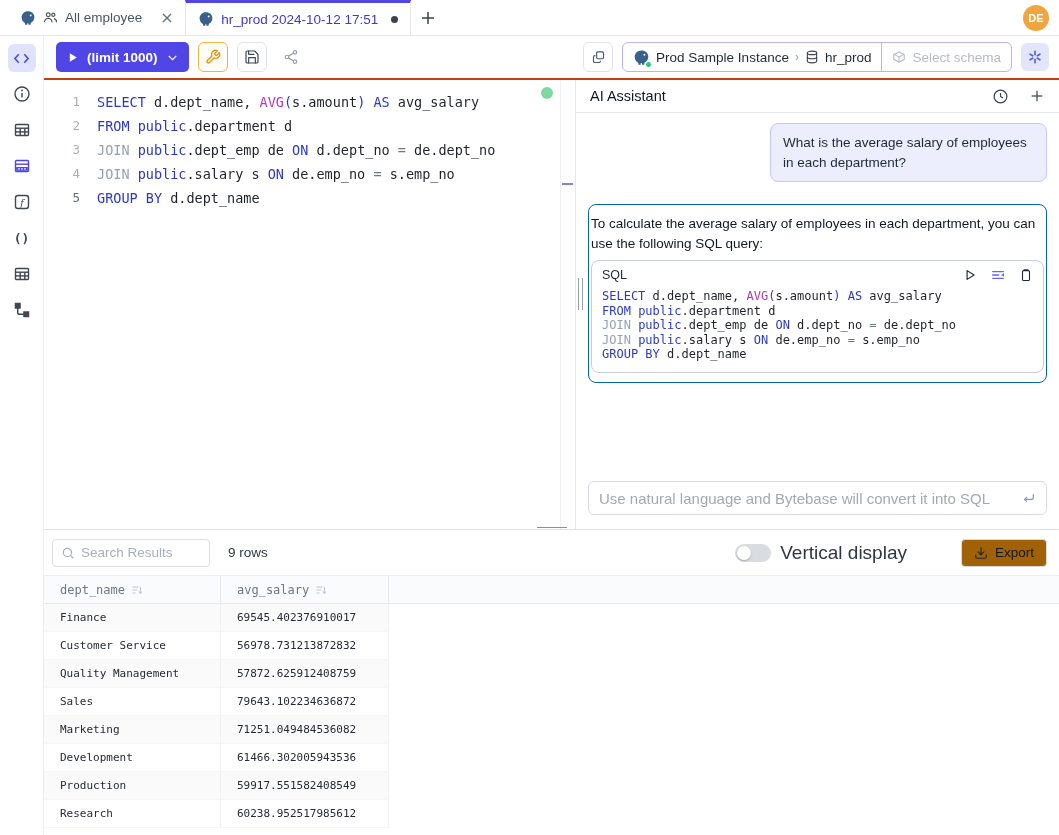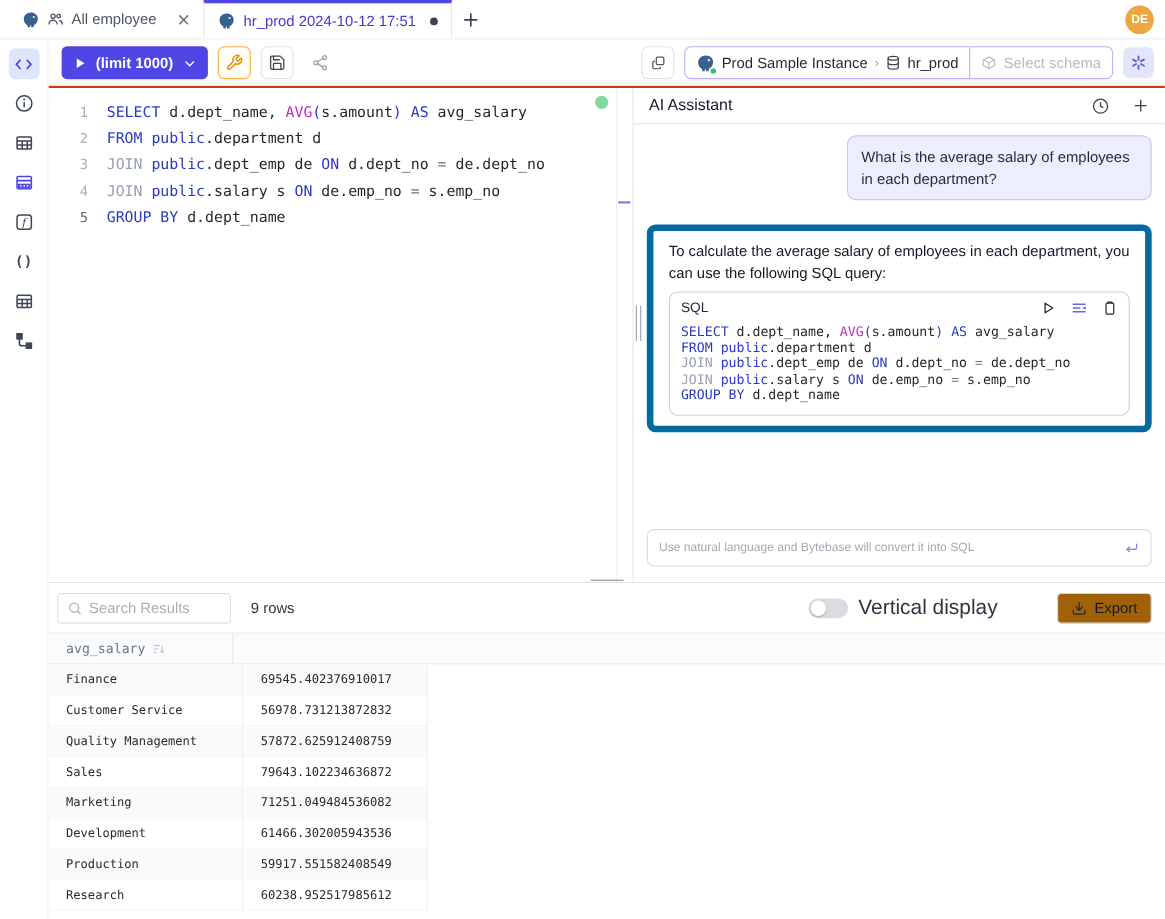--- a/index.html
+++ b/index.html
@@ -72,31 +72,31 @@
   .hhandle span { display:block; height:1px; background:#8a8f98; margin:2px 0; }
 
   
   .ai-panel { flex:1; display:flex; flex-direction:column; background:#fff; }
   .ai-header { height:33px; flex:none; display:flex; align-items:center; padding:0 14px; border-bottom:1px solid #e5e7eb; }
   .ai-title { font-size:14.5px; color:#111827; }
   .ai-header-icons { margin-left:auto; display:flex; align-items:center; gap:20px; }
   .ai-chat { flex:1; padding:10px 12px; overflow:hidden; display:flex; flex-direction:column; }
   .bubble-user { margin-left:auto; width:277px; background:#eceefd; border:1px solid #c3c8f5; border-radius:8px;
                  padding:9px 12px; font-size:13.5px; line-height:1.45; color:#1f2937; }
-  .bubble-ai { margin-top:22px; border:6px solid #0369a1; border-radius:8px; padding:9px 14px; font-size:13.5px;
+  .bubble-ai { margin-top:22px; border:1px solid #0369a1; border-radius:8px; padding:9px 2px; font-size:13.5px;
                line-height:1.5; color:#111827; }
   .sql-card { margin-top:5px; border:1px solid #c9ced6; border-radius:8px; padding:5px 10px 10px; background:#fff; }
   .sql-card-head { display:flex; align-items:center; }
   .sql-label { font-size:12.5px; color:#1f2937; }
   .sql-card-icons { margin-left:auto; display:flex; align-items:center; gap:13px; }
   .sql-code { margin-top:5px; font-family:"DejaVu Sans Mono", monospace; font-size:12px; }
   .sql-code .code-row { height:14.5px; line-height:14.5px; }
   .ai-input { flex:none; margin:0 12px 14px; height:34px; border:1px solid #d8dbe1; border-radius:6px;
               display:flex; align-items:center; padding:0 10px; gap:8px; }
-  .ai-input input { flex:1; border:none; outline:none; font-size:11px; color:#1f2937;
+  .ai-input input { flex:1; border:none; outline:none; font-size:15px; color:#1f2937;
                     font-family:"Liberation Sans", sans-serif; background:transparent; }
   .ai-input input::placeholder { color:#a3a9b3; }
 
   
   .results { position:absolute; top:530px; left:44px; right:0; bottom:0; background:#fff; }
   .results-header { height:45px; display:flex; align-items:center; padding:0 12px 0 8px; }
   .search-box { width:158px; height:28px; border:1px solid #dcdfe5; border-radius:4px; display:flex;
                 align-items:center; padding:0 8px; gap:6px; }
   .search-box input { flex:1; min-width:0; border:none; outline:none; font-size:13.5px; background:transparent;
                       font-family:"Liberation Sans", sans-serif; color:#1f2937; }
@@ -413,20 +413,30 @@
       <button class="export-btn">
         <svg width="14" height="14" viewBox="0 0 24 24" fill="none" stroke="#1f2937" stroke-width="1.9" stroke-linecap="round" stroke-linejoin="round">
             <path d="M21 15v4a2 2 0 0 1-2 2H5a2 2 0 0 1-2-2v-4"></path>
             <polyline points="7 10 12 15 17 10"></polyline>
             <line x1="12" y1="15" x2="12" y2="3"></line>
           </svg>
         <span>Export</span>
       </button>
     </div>
     <div class="thead">
+      <div class="th c0">
+        <span>dept_name</span>
+        <svg width="12" height="12" viewBox="0 0 16 16" stroke="#c2c6cd" stroke-width="1.4" fill="none">
+            <line x1="2" y1="4" x2="10" y2="4"></line>
+            <line x1="2" y1="8" x2="8" y2="8"></line>
+            <line x1="2" y1="12" x2="6" y2="12"></line>
+            <line x1="12.5" y1="4" x2="12.5" y2="12"></line>
+            <polyline points="10.5 10 12.5 12.5 14.5 10"></polyline>
+          </svg>
+      </div>
       <div class="th c1">
         <span>avg_salary</span>
         <svg width="12" height="12" viewBox="0 0 16 16" stroke="#c2c6cd" stroke-width="1.4" fill="none">
             <line x1="2" y1="4" x2="10" y2="4"></line>
             <line x1="2" y1="8" x2="8" y2="8"></line>
             <line x1="2" y1="12" x2="6" y2="12"></line>
             <line x1="12.5" y1="4" x2="12.5" y2="12"></line>
             <polyline points="10.5 10 12.5 12.5 14.5 10"></polyline>
           </svg>
       </div>

